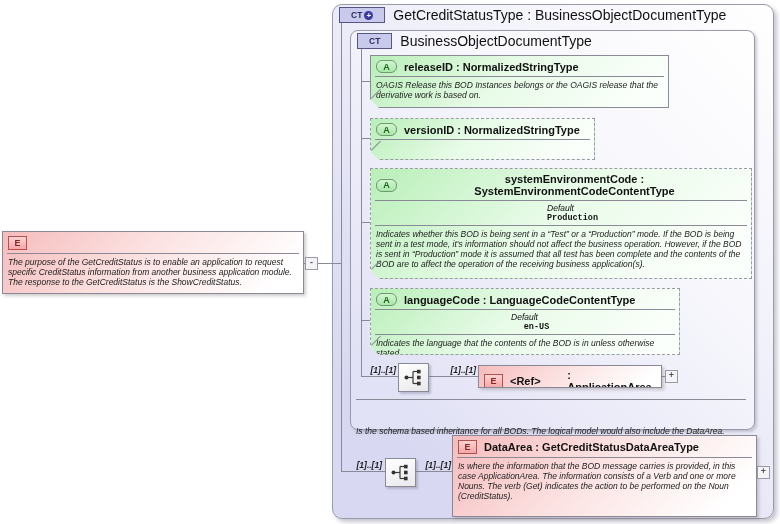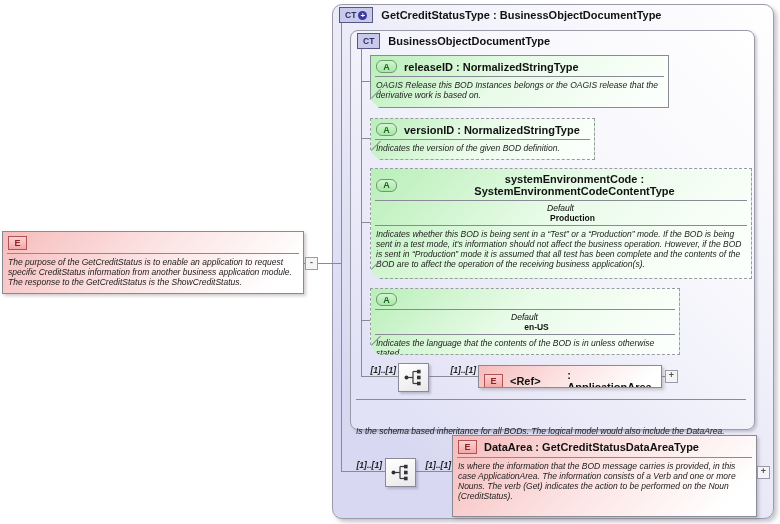--- a/index.html
+++ b/index.html
@@ -9,22 +9,22 @@
   
   .outer-box{position:absolute;left:332px;top:4px;width:440px;height:513px;
              border:1px solid #9a9aa8;border-radius:10px;
              background:linear-gradient(225deg,#ffffff 0%,#f2f2fb 35%,#d8d8f2 85%);
              box-shadow:3px 3px 4px rgba(110,110,135,.4);}
   .inner-box{position:absolute;left:350px;top:30px;width:403px;height:398px;
              border:1px solid #9a9aa8;border-radius:8px;
              background:linear-gradient(225deg,#ffffff 0%,#f6f6fc 40%,#e2e2f6 90%);
              box-shadow:2px 2px 3px rgba(110,110,135,.35);}
   .ct-head{position:absolute;display:flex;align-items:center;gap:8px;}
-  .ct-title{font-size:11px;font-weight:bold;color:#111;}
-  .badge-ct{display:inline-flex;align-items:center;height:12px;padding:1px 5px;
+  .ct-title{font-size:14px;font-weight:normal;color:#111;}
+  .badge-ct{display:inline-flex;align-items:center;height:12px;padding:1px 11px;
             border:1px solid #565684;border-radius:0;background:#c9c9ec;
             color:#2e2e60;font-size:8.5px;font-weight:bold;}
   .plus-circle{display:inline-block;width:9px;height:9px;border-radius:50%;
                background:#3a3aa0;color:#ffffff;font-size:8px;line-height:9px;
                text-align:center;font-weight:bold;margin-left:2px;}
   
   .attr-box{position:absolute;border:1px solid #8a8a96;overflow:hidden;
             background:linear-gradient(135deg,#b9efb9 0%,#e8fbe8 45%,#fbfffb 90%);
             filter:drop-shadow(2px 2px 2px rgba(110,110,135,.35));}
   .attr-box.dashed{border-style:dashed;border-color:#9a9aa6;}
@@ -34,21 +34,21 @@
   .elem-box{position:absolute;border:1px solid #8a8a96;overflow:hidden;
             background:linear-gradient(135deg,#f6bcbc 0%,#fce2e2 45%,#ffffff 90%);
             box-shadow:2px 2px 3px rgba(120,110,110,.35);}
   .box-head{display:flex;align-items:center;gap:7px;padding:4px 6px 3px 5px;}
   .box-title{font-size:11px;font-weight:bold;color:#111;}
   .box-title.center{flex:1;text-align:center;}
   .hr{height:1px;background:#8a8a96;margin:0 4px;}
   .desc{padding:3px 5px 4px;font-size:8.5px;line-height:10px;font-style:italic;color:#1c1c1c;}
   .default-row{display:flex;align-items:center;padding:2px 6px 2px 5px;font-size:8.5px;color:#111;flex-direction:column;}
   .default-label{font-style:italic;}
-  .default-value{font-weight:bold;margin-left:24px;}
+  .default-value{font-weight:bold;margin-left:24px;font-family:Liberation Mono, monospace;}
   .badge-e{flex:none;width:17px;height:12px;display:flex;align-items:center;justify-content:center;
            background:linear-gradient(#fbd3d3,#f3a8a8);border:1px solid #b35050;
            color:#8a2525;font-size:9px;font-weight:bold;}
   .badge-a{flex:none;width:19px;height:11px;display:flex;align-items:center;justify-content:center;
            border-radius:6px;background:linear-gradient(#d2f6d2,#a8e8a8);border:1px solid #6f9a6f;
            color:#206020;font-size:9px;font-weight:bold;}
   
   .card-label{position:absolute;font-size:8.5px;font-weight:bold;font-style:italic;color:#222;
               width:37px;text-align:right;}
   .seq-icon-box{position:absolute;width:29px;height:27px;border:1px solid #8a8a96;
@@ -104,40 +104,40 @@
     <div class="hr"></div>
     <div class="desc">OAGIS Release this BOD Instances belongs or the OAGIS release that the derivative work is based on.</div>
   </div>
 
   <div class="attr-box dashed bevel" style="left:370px;top:118px;width:223px;height:40px;">
     <div class="box-head">
       <span class="badge-a">A</span>
       <span class="box-title">versionID : NormalizedStringType</span>
     </div>
     <div class="hr"></div>
-    <div class="desc">Indicates the version of the given BOD definition.</div>
   </div>
 
   <div class="attr-box dashed bevel" style="left:370px;top:168px;width:380px;height:109px;">
     <div class="box-head">
       <span class="badge-a">A</span>
       <span class="box-title center">systemEnvironmentCode : SystemEnvironmentCodeContentType</span>
     </div>
     <div class="hr"></div>
     <div class="default-row">
       <span class="default-label">Default</span>
       <span class="default-value">Production</span>
     </div>
     <div class="hr"></div>
     <div class="desc">Indicates whether this BOD is being sent in a “Test” or a “Production” mode. If the BOD is being sent in a test mode, it's information should not affect the business operation. However, if the BOD is sent in “Production” mode it is assumed that all test has been complete and the contents of the BOD are to affect the operation of the receiving business application(s).</div>
   </div>
 
   <div class="attr-box dashed bevel" style="left:370px;top:288px;width:308px;height:65px;">
     <div class="box-head">
       <span class="badge-a">A</span>
+      <span class="box-title">languageCode : LanguageCodeContentType</span>
     </div>
     <div class="hr"></div>
     <div class="default-row">
       <span class="default-label">Default</span>
       <span class="default-value">en-US</span>
     </div>
     <div class="hr"></div>
     <div class="desc">Indicates the language that the contents of the BOD is in unless otherwise stated.</div>
   </div>
 

